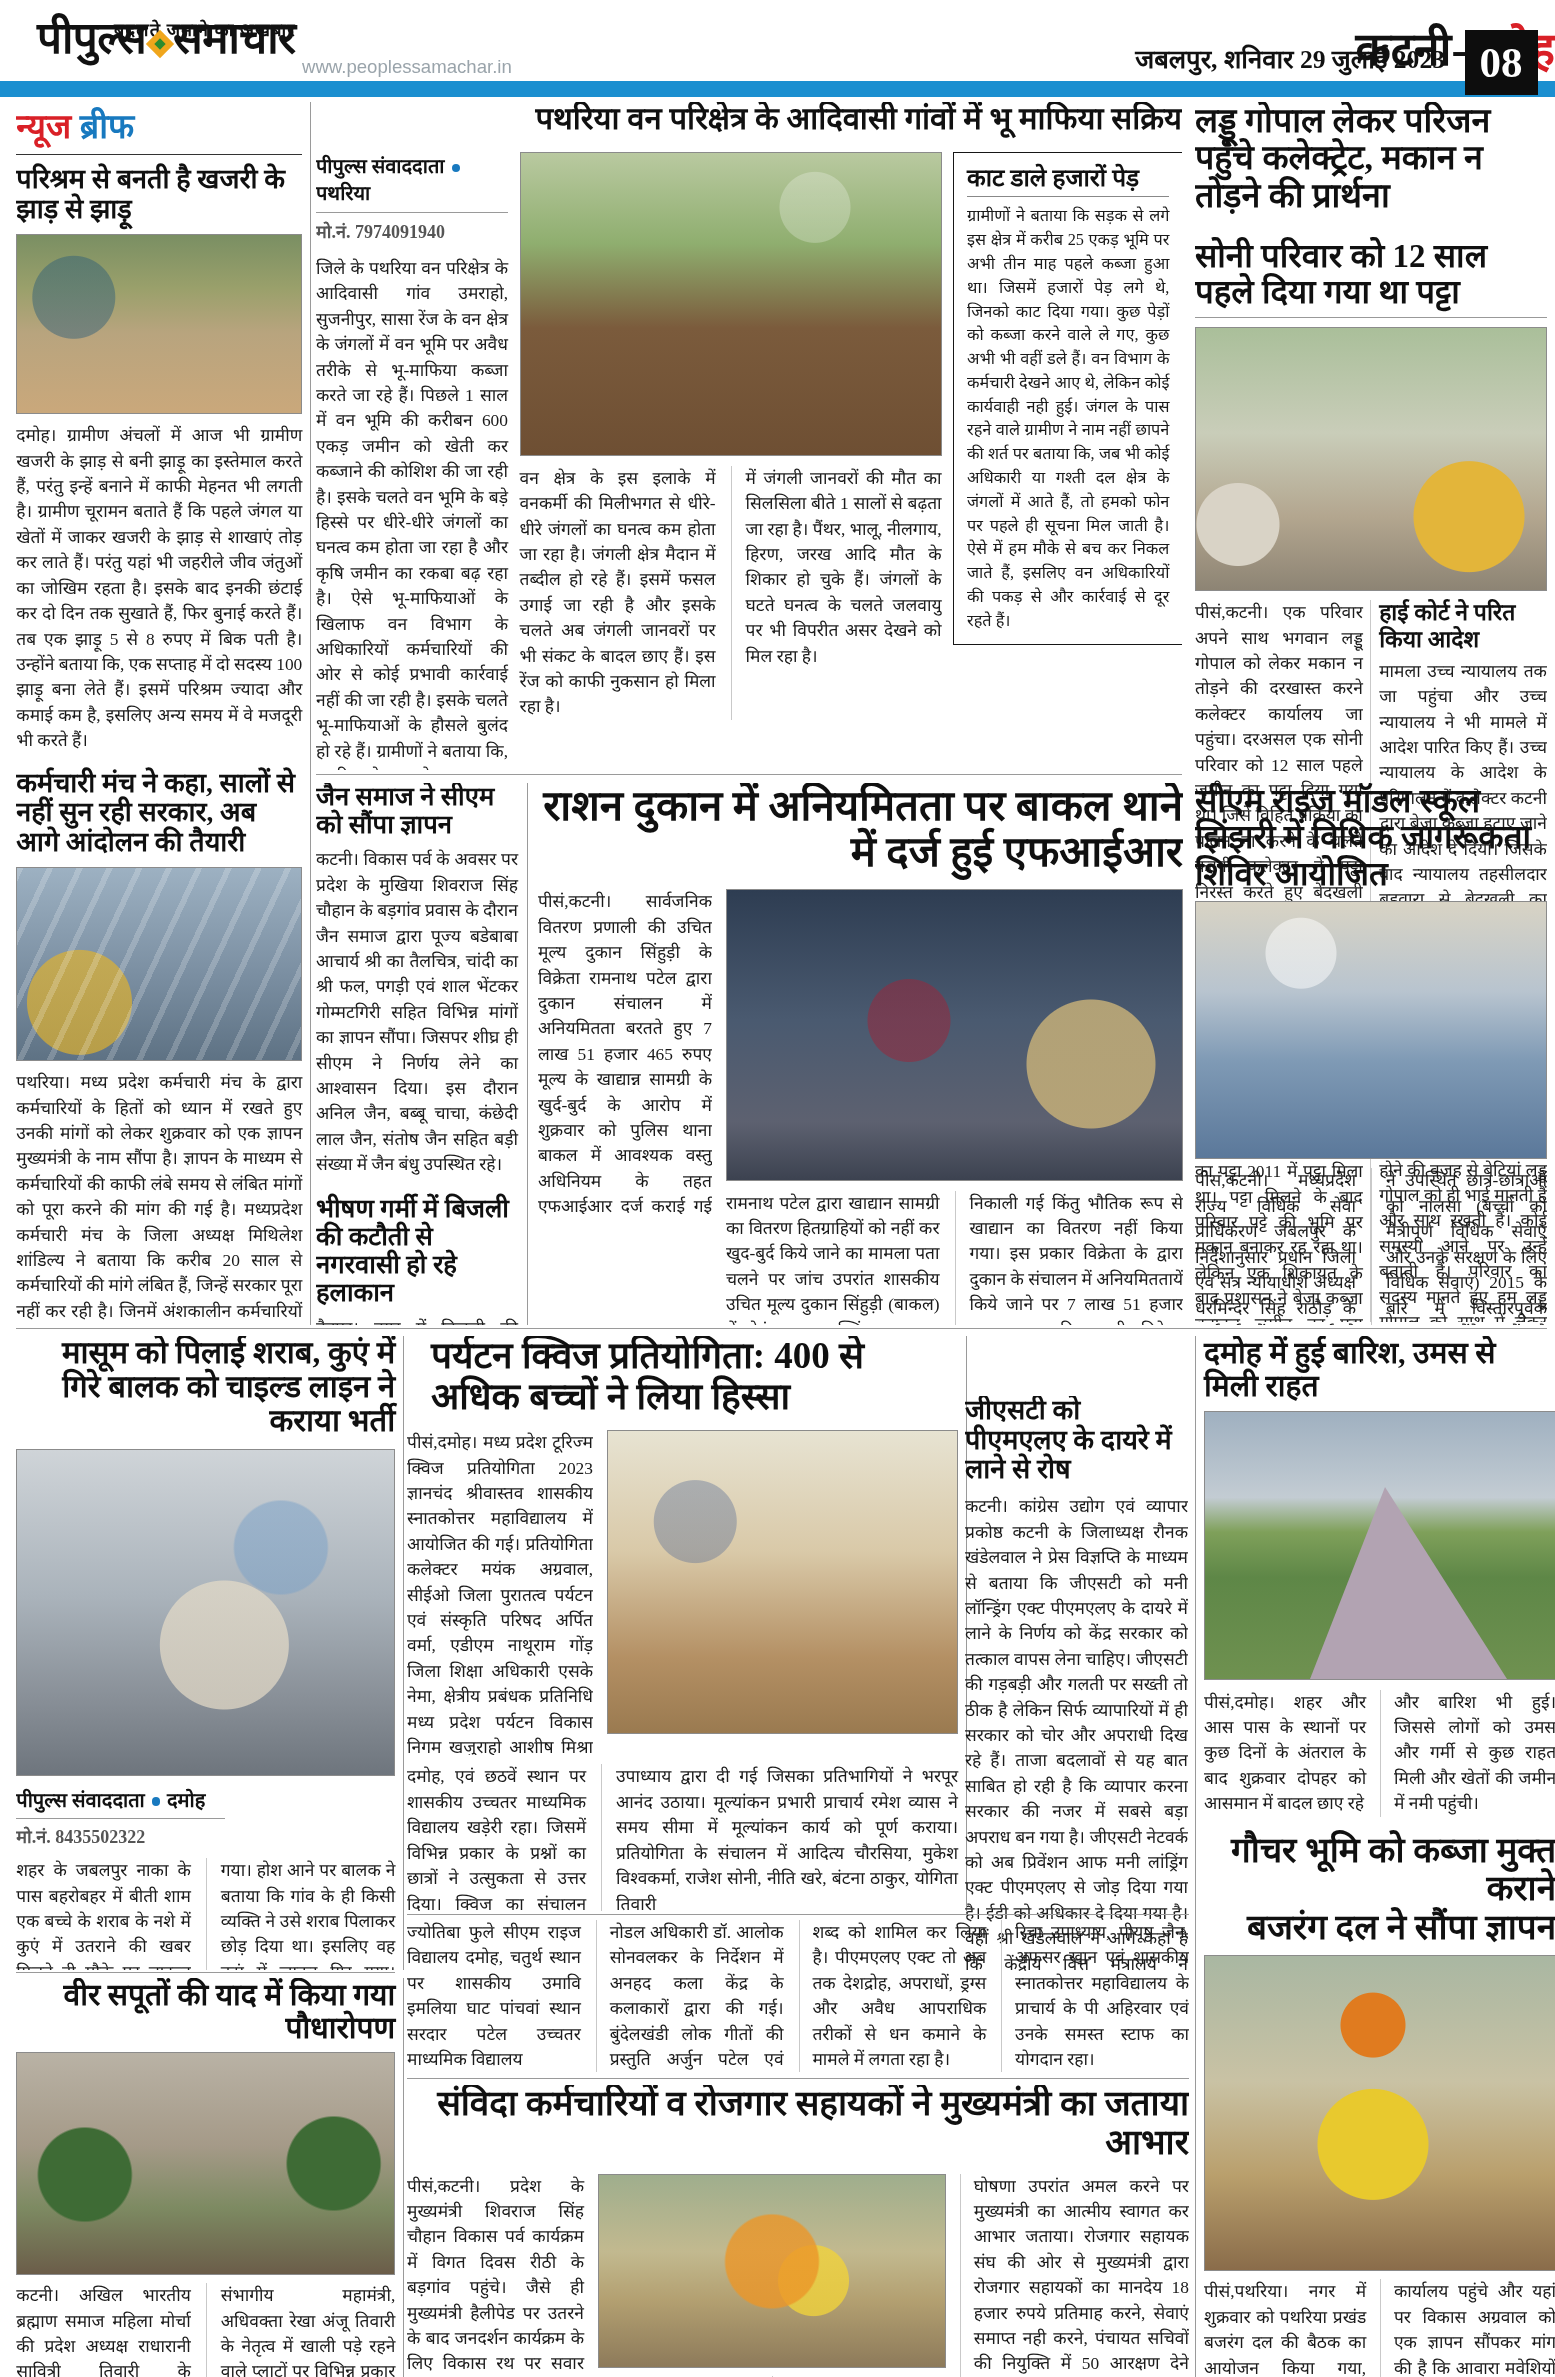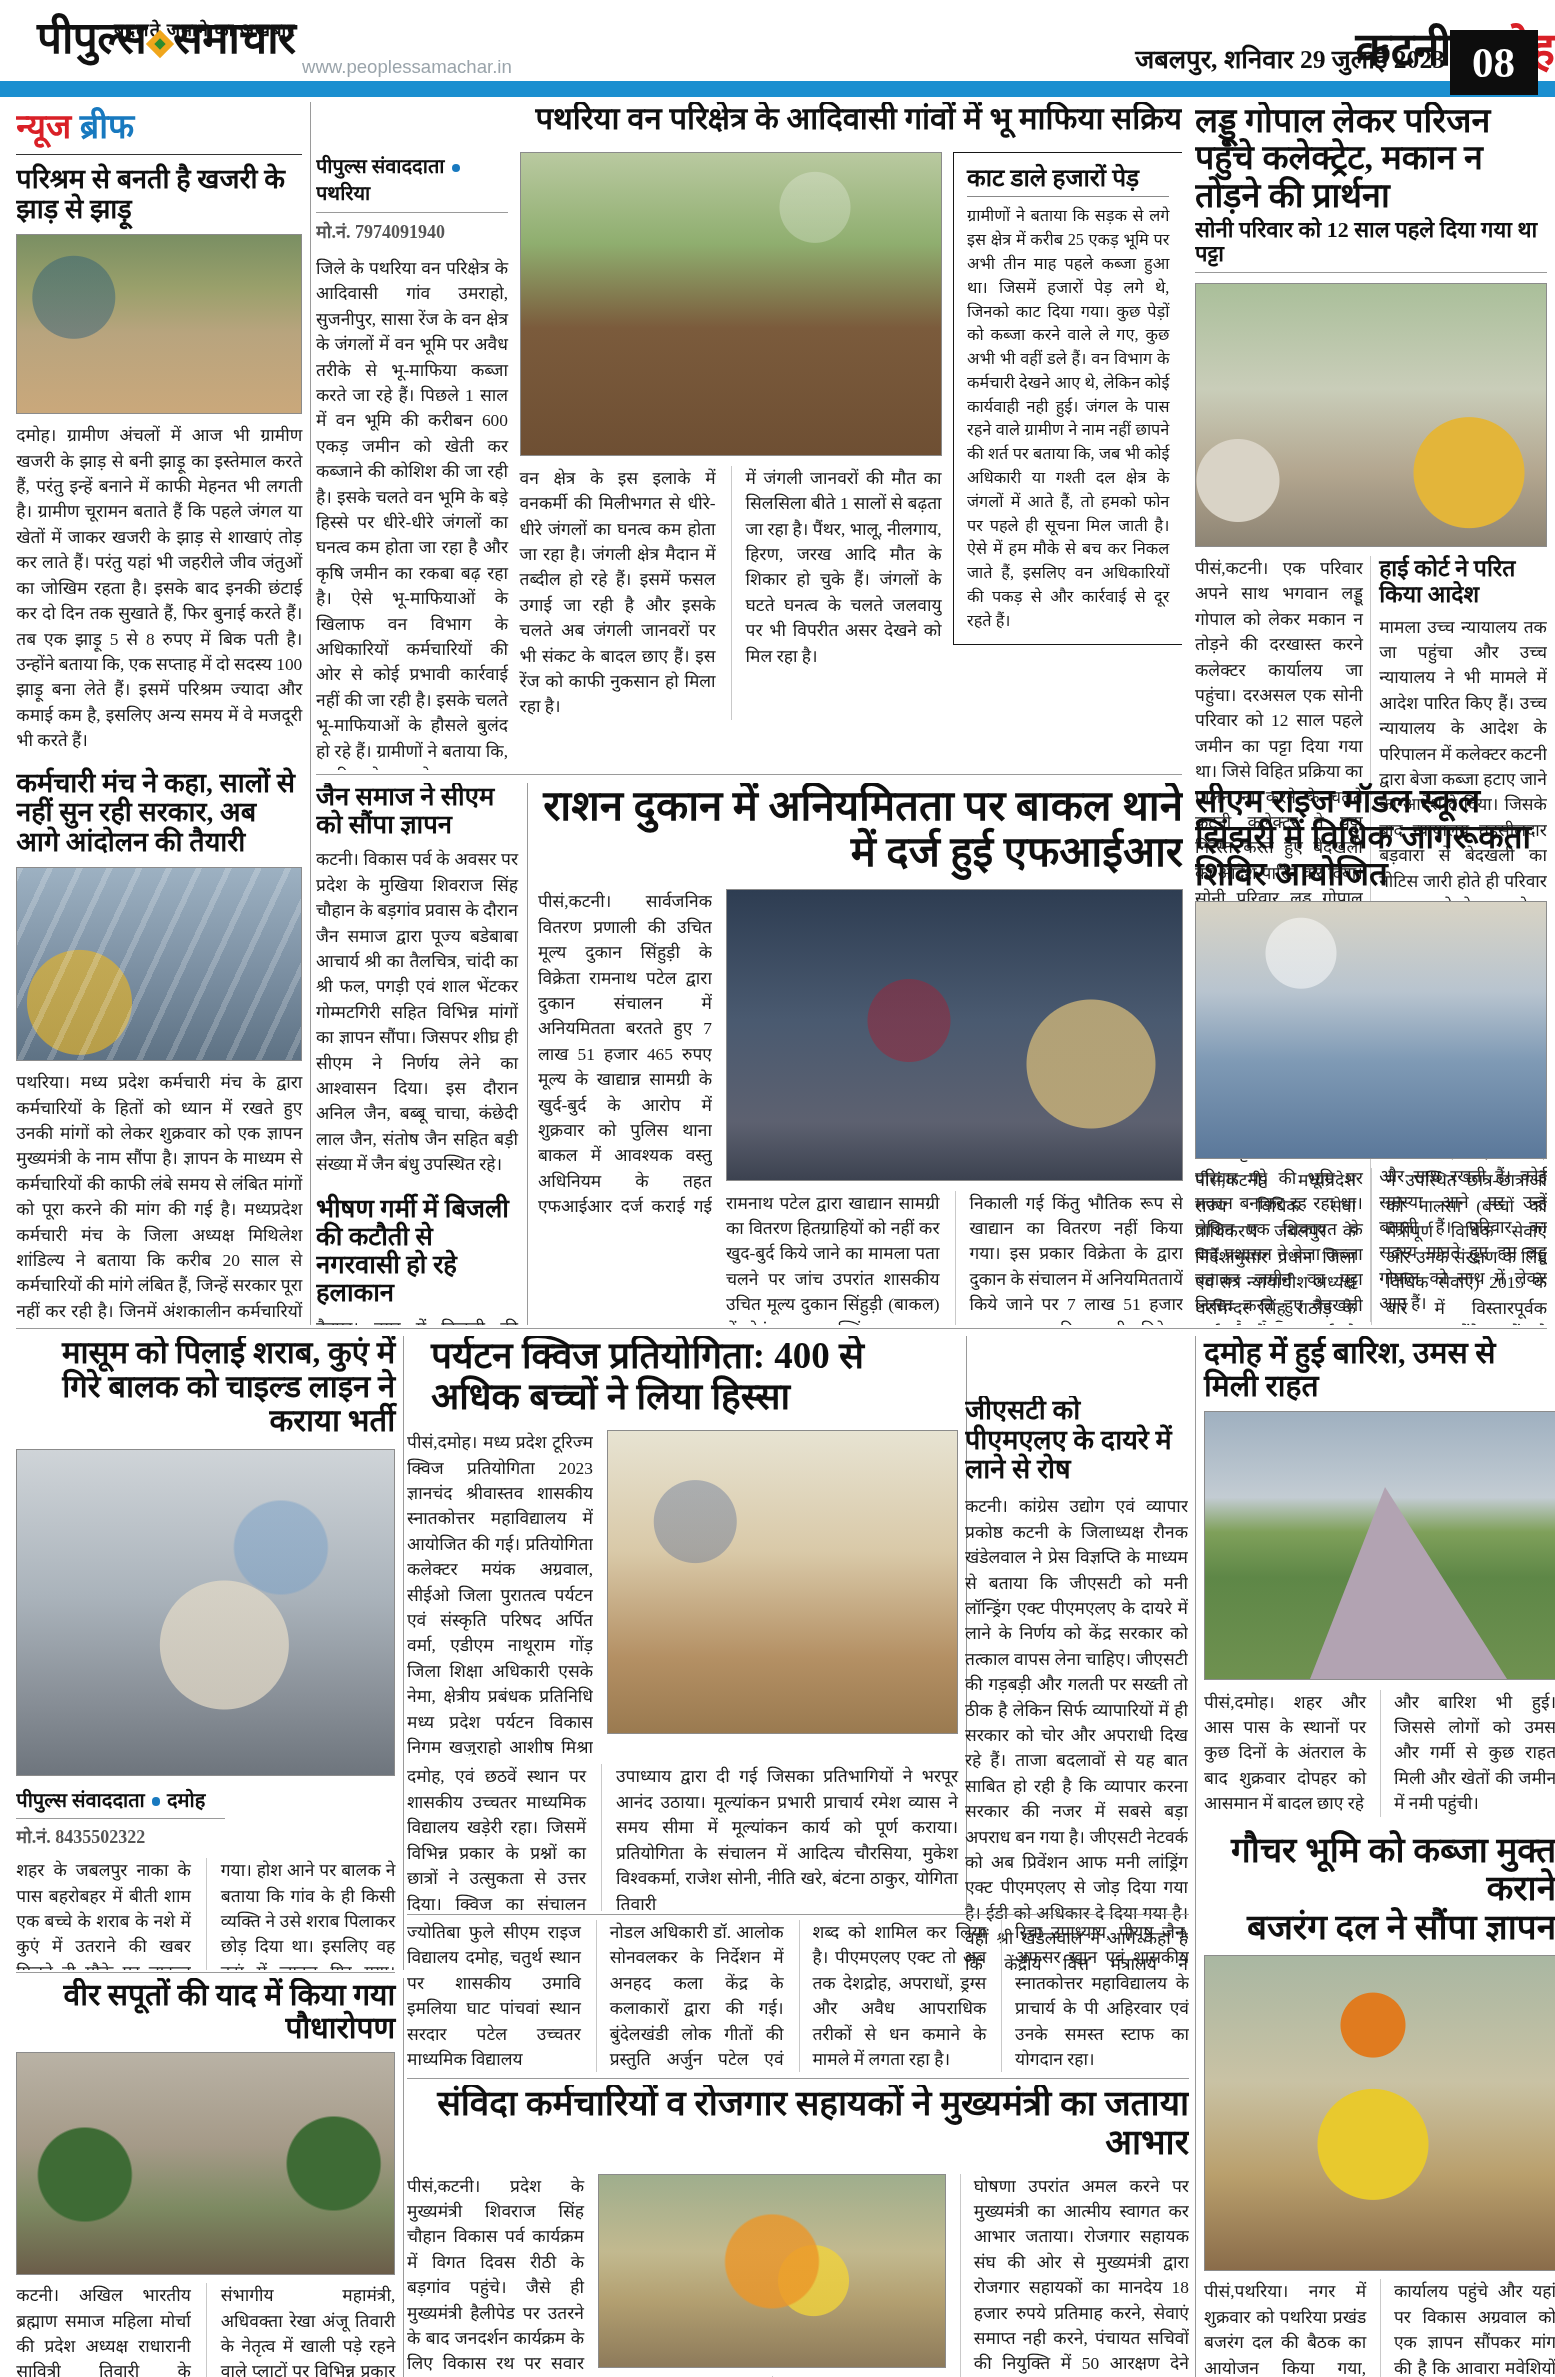--- a/index.html
+++ b/index.html
@@ -74,21 +74,21 @@
     <div class="abs tagline" style="left:114px;top:17.4px;">बदलते जमाने का अखबार</div>
     <div class="abs logo" style="left:37px;top:6px;white-space:nowrap;">
       <span>पीपुल्स</span><span class="emblem"></span><span>समाचार</span>
     </div>
     <div class="abs website" style="left:302px;top:56px;">www.peoplessamachar.in</div>
     <div class="abs center section-title" style="left:0;top:16.3px;width:1555px;">
       <span>कटनी-</span><span class="red">दमोह</span>
     </div>
     <div class="abs dateline" style="right:110px;top:41px;">जबलपुर, शनिवार 29 जुलाई 2023</div>
     <div class="abs bluebar" style="left:0;top:81px;width:1555px;height:16.3px;"></div>
-    <div class="abs pagebox" style="right:17.4px;top:30px;width:88px;height:65px;z-index:5;">08</div>
+    <div class="abs pagebox" style="right:17.4px;top:30px;width:73px;height:65px;z-index:5;">08</div>
   </div>
 
   <div class="abs" style="left:16.3px;top:102px;width:286px;height:1223px;overflow:hidden;border-right:0.6px solid #9a9a9a;padding-right:8.1px;">
     <div class="brief-title" style="border-bottom:1.2px solid #333;padding-bottom:5.8px;">
       <span class="red">न्यूज</span>
       <span class="blue">ब्रीफ</span>
     </div>
 
     <div style="margin-top:10.5px;">
       <div class="hl" style="font-size:27px;">परिश्रम से बनती है खजरी के झाड़ से झाड़ू</div>
@@ -127,21 +127,21 @@
           <div class="hl" style="font-size:24.4px;border-bottom:0.6px solid #888;padding-bottom:4.6px;">काट डाले हजारों पेड़</div>
           <div class="body-txt" style="font-size:16.3px;margin-top:7px;">ग्रामीणों ने बताया कि सड़क से लगे इस क्षेत्र में करीब 25 एकड़ भूमि पर अभी तीन माह पहले कब्जा हुआ था। जिसमें हजारों पेड़ लगे थे, जिनको काट दिया गया। कुछ पेड़ों को कब्जा करने वाले ले गए, कुछ अभी भी वहीं डले हैं। वन विभाग के कर्मचारी देखने आए थे, लेकिन कोई कार्यवाही नही हुई। जंगल के पास रहने वाले ग्रामीण ने नाम नहीं छापने की शर्त पर बताया कि, जब भी कोई अधिकारी या गश्ती दल क्षेत्र के जंगलों में आते हैं, तो हमको फोन पर पहले ही सूचना मिल जाती है। ऐसे में हम मौके से बच कर निकल जाते हैं, इसलिए वन अधिकारियों की पकड़ से और कार्रवाई से दूर रहते हैं।</div>
         </div>
 
       </div>
     </div>
   </div>
 
   <div class="abs" style="left:1195px;top:102px;width:352px;height:1220px;overflow:hidden;">
     <div class="hl" style="font-size:34px;">लड्डू गोपाल लेकर परिजन पहुंचे कलेक्ट्रेट, मकान न तोड़ने की प्रार्थना</div>
-    <div class="hl" style="font-size:22px;margin-top:4px;border-bottom:0.6px solid #999;padding-bottom:5.8px;">सोनी परिवार को 12 साल पहले दिया गया था पट्टा</div>
+    <div class="hl" style="font-size:33px;margin-top:24px;border-bottom:0.6px solid #999;padding-bottom:5.8px;">सोनी परिवार को 12 साल पहले दिया गया था पट्टा</div>
     <div class="photo ph-family" style="height:262px;margin:9.3px 0;"></div>
     <div class="cols2">
       <div class="body-txt">पीसं,कटनी। एक परिवार अपने साथ भगवान लड्डू गोपाल को लेकर मकान न तोड़ने की दरखास्त करने कलेक्टर कार्यालय जा पहुंचा। दरअसल एक सोनी परिवार को 12 साल पहले जमीन का पट्टा दिया गया था। जिसे विहित प्रक्रिया का पालन ना करने के चलते कटनी कलेक्टर ने पट्टा निरस्त करते हुए बेदखली का आदेश पारित कर दिया। सोनी परिवार लड्डू गोपाल को अपने परिवार का सदस्य मानते हुए साथ लेकर मकान न तोड़ने की दरखास्त लेकर बुधवार को कलेक्ट्रेट जा पहुंचा। कटनी जिले के बड़वारा में रहने वाले सोनी परिवार को रुकमणी सोनी की जमीन का पट्टा 2011 में पट्टा मिला था। पट्टा मिलने के बाद परिवार पट्टे की भूमि पर मकान बनाकर रह रहा था। लेकिन एक शिकायत के बाद प्रशासन ने बेजा कब्जा बताकर जमीन का पट्टा निरस्त करते हुए बेदखली का आदेश दे दिया।</div>
       <div class="subhead">हाई कोर्ट ने परित किया आदेश</div>
       <div class="body-txt">मामला उच्च न्यायालय तक जा पहुंचा और उच्च न्यायालय ने भी मामले में आदेश पारित किए हैं। उच्च न्यायालय के आदेश के परिपालन में कलेक्टर कटनी द्वारा बेजा कब्जा हटाए जाने का आदेश दे दिया। जिसके बाद न्यायालय तहसीलदार बड़वारा से बेदखली का नोटिस जारी होते ही परिवार मकान न तोड़ने का आवेदन लेकर लड्डू गोपाल के साथ कलेक्ट्रेट पहुंचा था।</div>
       <div class="subhead">बेटियां लड्डू गोपाल को मानती हैं भाई</div>
       <div class="body-txt">दादूराम सोनी का कहना है कि उनके कोई पुत्र नहीं है, केवल बेटियां हैं। भाई न होने की वजह से बेटियां लड्डू गोपाल को ही भाई मानती हैं और साथ रखती हैं। कोई समस्या आने पर उन्हें बताती हैं। परिवार का सदस्य मानते हुए हम लड्डू गोपाल को साथ में लेकर आए हैं।</div>
     </div>
   </div>
 

